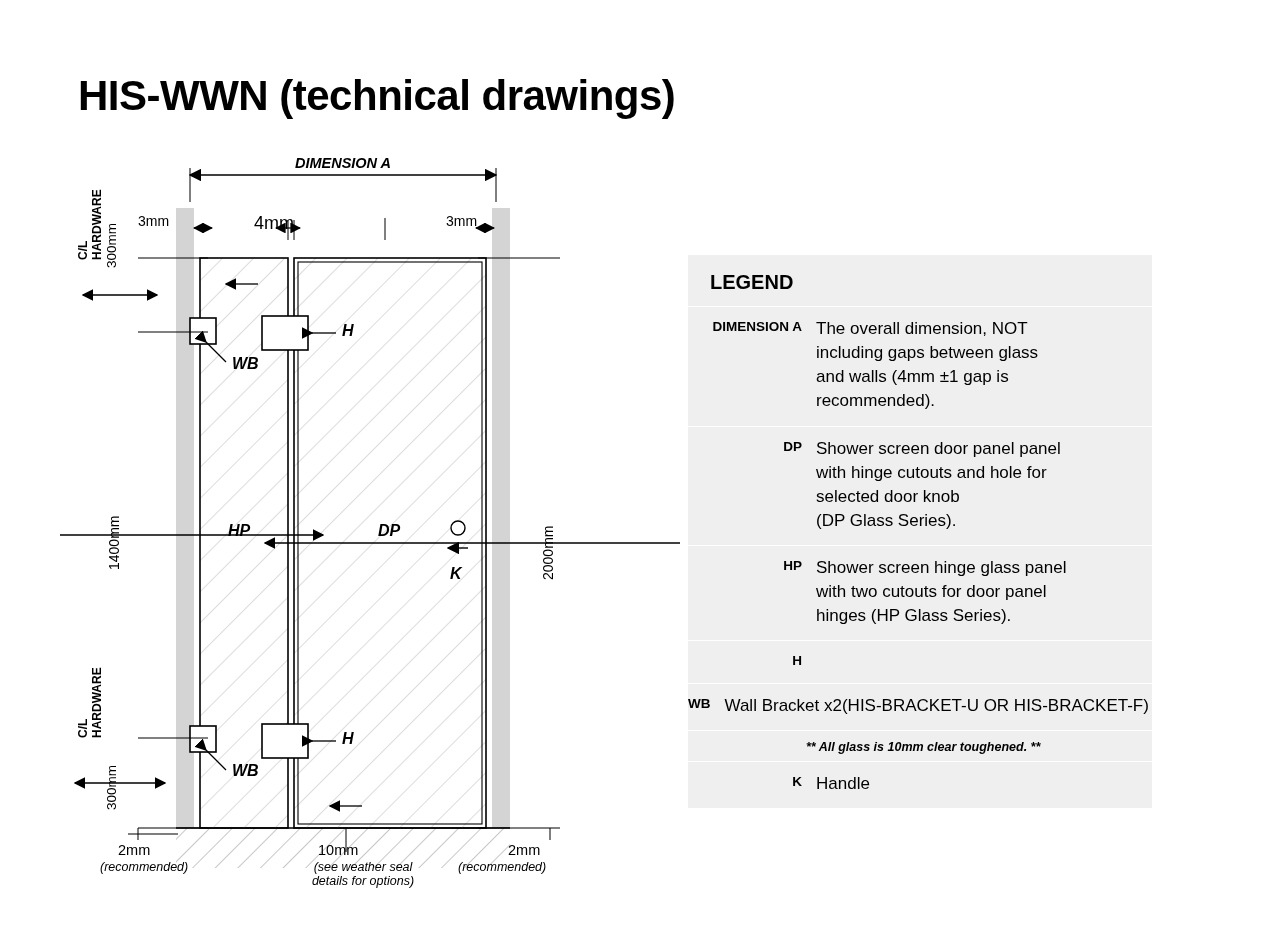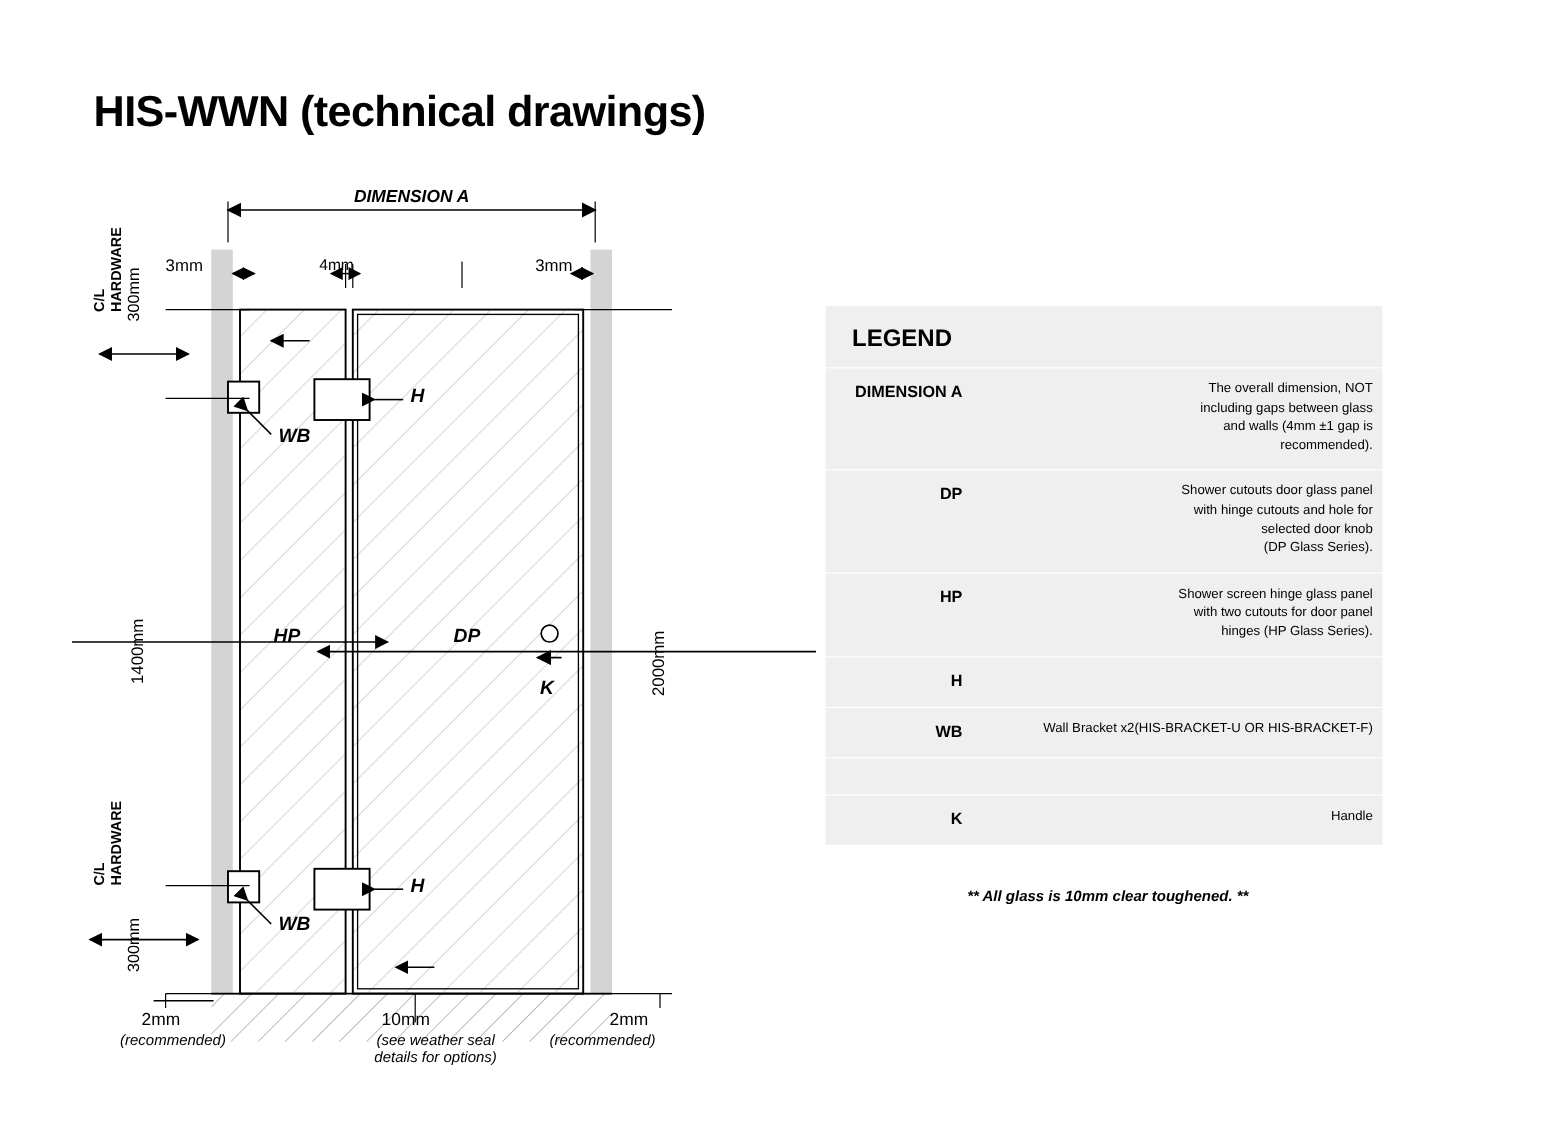--- a/index.html
+++ b/index.html
@@ -12,21 +12,21 @@
     height: 944px;
     position: relative;
     font-family: "Liberation Sans", sans-serif;
     color: #000000;
     overflow: hidden;
   }
   #page-title {
     position: absolute;
     left: 78px;
     top: 72px;
-    font-size: 36px;
+    font-size: 42px;
     font-weight: bold;
     letter-spacing: -0.5px;
     white-space: nowrap;
   }
   
   #drawing {
     position: absolute;
     left: 60px;
     top: 140px;
     width: 620px;
@@ -56,25 +56,24 @@
     width: 128px;
     text-align: right;
     padding-right: 14px;
     font-size: 13.5px;
     font-weight: bold;
     box-sizing: border-box;
     line-height: 1.42;
   }
   .legend-desc {
     flex: 1;
-    font-size: 11px;
+    font-size: 17px;
     line-height: 1.42;
     padding-right: 8px;
     white-space: pre-line;
-    text-align: right;
   }
   .legend-row.spacer { height: 30px; padding: 0; }
   .legend-desc.wide { white-space: nowrap; }
   #legend-note {
     position: absolute;
     left: 758px;
     top: 740px;
     font-size: 12.5px;
     font-style: italic;
     font-weight: bold;
@@ -157,21 +156,21 @@
     <line x1="286" y1="650" x2="286" y2="682" stroke="#000" stroke-width="1.3" marker-end="url(#arrR)" transform="rotate(90 286 666)"></line>
 
     <line x1="276" y1="193" x2="252" y2="193" stroke="#000" stroke-width="1.3" marker-end="url(#arrL)"></line>
     <line x1="276" y1="601" x2="252" y2="601" stroke="#000" stroke-width="1.3" marker-end="url(#arrL)"></line>
     <line x1="166" y1="222" x2="146" y2="202" stroke="#000" stroke-width="1.3" marker-end="url(#arrL)"></line>
     <line x1="166" y1="630" x2="146" y2="610" stroke="#000" stroke-width="1.3" marker-end="url(#arrL)"></line>
   </svg>
 
   <div style="position:absolute;left:128,top:0"></div>
   <div style="position:absolute;left:78px;top:73px;font-size:14px;">3mm</div>
-  <div style="position:absolute;left:194px;top:73px;font-size:13px;margin-left:12px;">4mm</div>
+  <div style="position:absolute;left:194px;top:73px;font-size:18px;">4mm</div>
   <div style="position:absolute;left:386px;top:73px;font-size:14px;">3mm</div>
 
   <div style="position:absolute;left:16px;top:120px;width:18px;font-size:12px;font-weight:bold;transform:rotate(-90deg);transform-origin:left top;white-space:pre;text-align:left;">C/L
 HARDWARE</div>
   <div style="position:absolute;left:44px;top:128px;font-size:13.5px;transform:rotate(-90deg);transform-origin:left top;white-space:nowrap;">300mm</div>
 
   <div style="position:absolute;left:46px;top:430px;font-size:14px;transform:rotate(-90deg);transform-origin:left top;white-space:nowrap;">1400mm</div>
 
   <div style="position:absolute;left:16px;top:598px;width:18px;font-size:12px;font-weight:bold;transform:rotate(-90deg);transform-origin:left top;white-space:pre;">C/L
 HARDWARE</div>
@@ -206,21 +205,21 @@
 
   <div class="legend-row">
     <div class="legend-key">DIMENSION A</div>
     <div class="legend-desc">The overall dimension, NOT
 including gaps between glass
 and walls (4mm ±1 gap is
 recommended).</div>
   </div>
   <div class="legend-row">
     <div class="legend-key">DP</div>
-    <div class="legend-desc">Shower cutouts door glass panel
+    <div class="legend-desc">Shower screen door panel panel
 with hinge cutouts and hole for
 selected door knob
 (DP Glass Series).</div>
   </div>
   <div class="legend-row">
     <div class="legend-key">HP</div>
     <div class="legend-desc">Shower screen hinge glass panel
 with two cutouts for door panel
 hinges (HP Glass Series).</div>
   </div>

